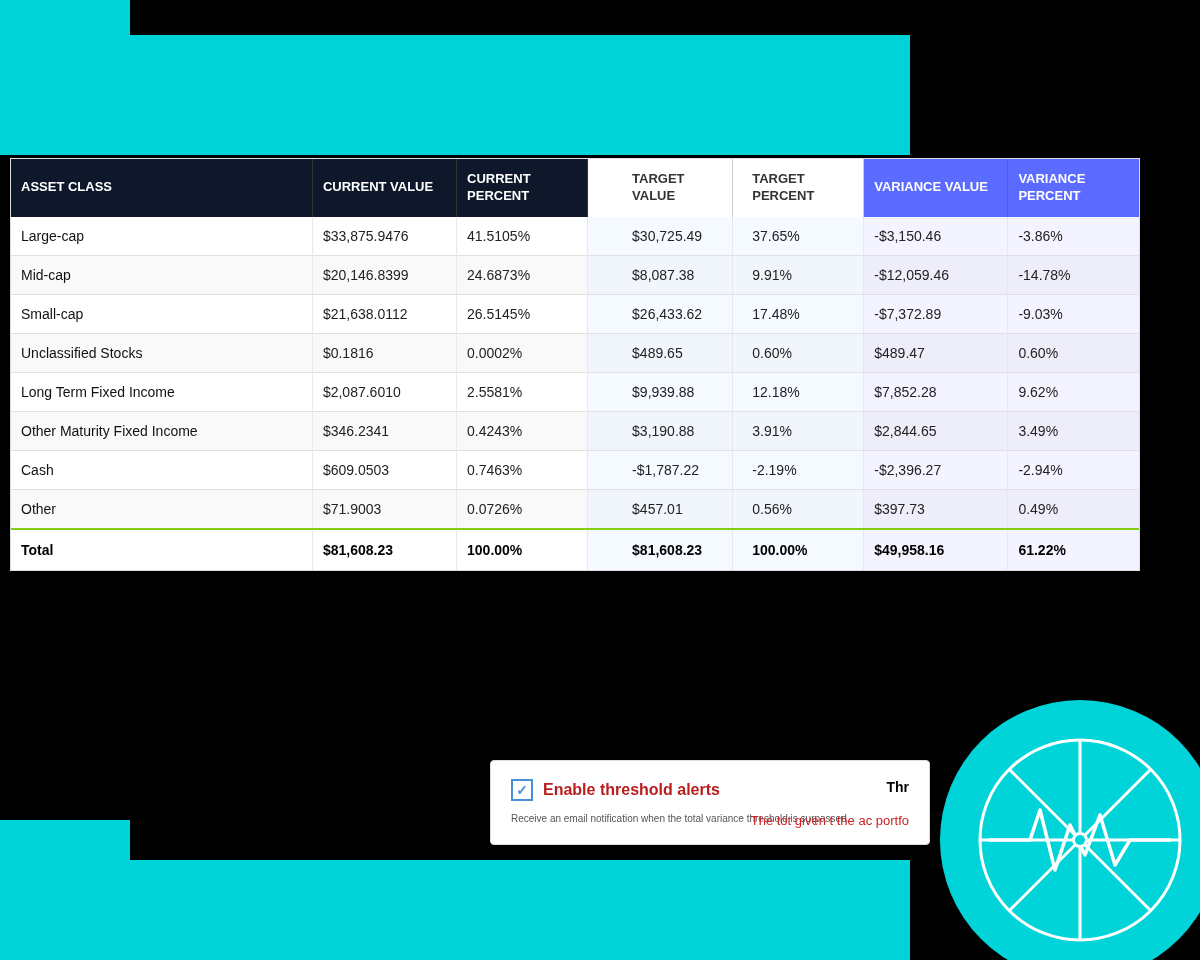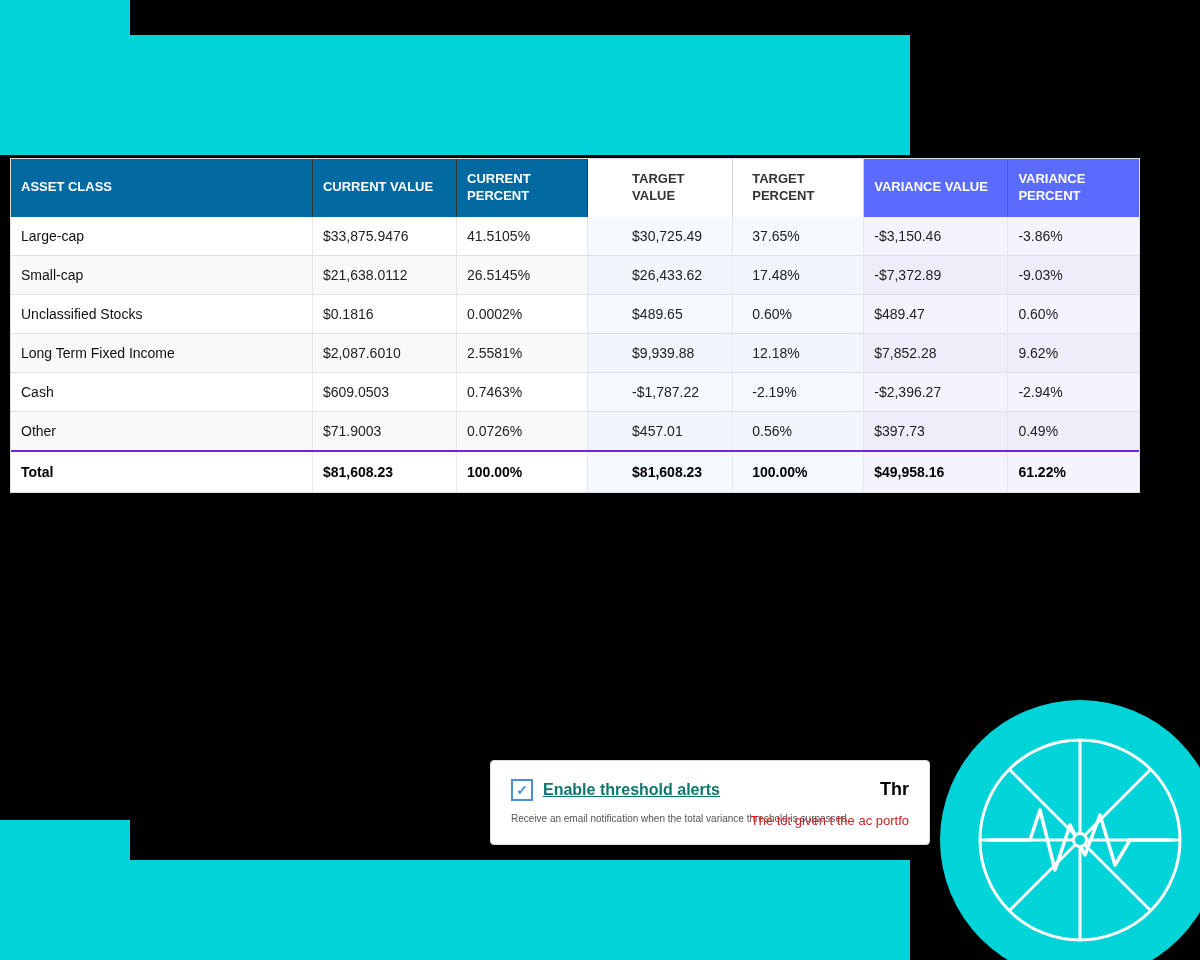--- a/index.html
+++ b/index.html
@@ -63,21 +63,21 @@
       z-index: 10;
       border: 1px solid #ddd;
     }
 
     
     table {
       width: 100%;
       border-collapse: collapse;
     }
     thead tr {
-      background: #0369a1;
+      background: #0f172a;
       color: #fff;
     }
     thead th {
       padding: 12px 10px;
       font-size: 13px;
       font-weight: 700;
       text-transform: uppercase;
       text-align: left;
       line-height: 1.3;
       border-right: 1px solid #333;
@@ -114,21 +114,21 @@
     }
     tbody td:last-child {
       border-right: none;
     }
     tbody td.asset-name {
       font-weight: 400;
       color: #111;
     }
     tfoot tr {
       background: #fff;
-      border-top: 2px solid #6d28d9;
+      border-top: 2px solid #84cc16;
     }
     tfoot td {
       padding: 12px 10px;
       font-size: 14px;
       font-weight: 700;
       border-right: 1px solid #e8e8e8;
     }
     tfoot td:last-child {
       border-right: none;
     }
@@ -183,22 +183,21 @@
     }
     .checkbox-icon::after {
       content: '✓';
       color: #4a90d9;
       font-size: 14px;
       font-weight: 700;
     }
     .threshold-title {
       font-size: 16px;
       font-weight: 600;
-      color: #0f766e;
-      text-decoration: underline;
+      color: #b91c1c;
     }
     .threshold-desc {
       font-size: 10px;
       color: #555;
       line-height: 1.5;
     }
     .threshold-red-text {
       color: #cc2222;
       font-size: 13px;
       line-height: 1.5;
@@ -252,20 +251,29 @@
     <tr>
       <td class="col-asset asset-name">Large-cap</td>
       <td class="col-curval">$33,875.9476</td>
       <td class="col-curpct">41.5105%</td>
       <td class="col-tarval target-bg">$30,725.49</td>
       <td class="col-tarpct target-bg">37.65%</td>
       <td class="col-varval variance-bg">-$3,150.46</td>
       <td class="col-varpct variance-bg">-3.86%</td>
     </tr>
         <tr>
+      <td class="col-asset asset-name">Mid-cap</td>
+      <td class="col-curval">$20,146.8399</td>
+      <td class="col-curpct">24.6873%</td>
+      <td class="col-tarval target-bg">$8,087.38</td>
+      <td class="col-tarpct target-bg">9.91%</td>
+      <td class="col-varval variance-bg">-$12,059.46</td>
+      <td class="col-varpct variance-bg">-14.78%</td>
+    </tr>
+        <tr>
       <td class="col-asset asset-name">Small-cap</td>
       <td class="col-curval">$21,638.0112</td>
       <td class="col-curpct">26.5145%</td>
       <td class="col-tarval target-bg">$26,433.62</td>
       <td class="col-tarpct target-bg">17.48%</td>
       <td class="col-varval variance-bg">-$7,372.89</td>
       <td class="col-varpct variance-bg">-9.03%</td>
     </tr>
         <tr>
       <td class="col-asset asset-name">Unclassified Stocks</td>
@@ -277,20 +285,29 @@
       <td class="col-varpct variance-bg">0.60%</td>
     </tr>
         <tr>
       <td class="col-asset asset-name">Long Term Fixed Income</td>
       <td class="col-curval">$2,087.6010</td>
       <td class="col-curpct">2.5581%</td>
       <td class="col-tarval target-bg">$9,939.88</td>
       <td class="col-tarpct target-bg">12.18%</td>
       <td class="col-varval variance-bg">$7,852.28</td>
       <td class="col-varpct variance-bg">9.62%</td>
+    </tr>
+        <tr>
+      <td class="col-asset asset-name">Other Maturity Fixed Income</td>
+      <td class="col-curval">$346.2341</td>
+      <td class="col-curpct">0.4243%</td>
+      <td class="col-tarval target-bg">$3,190.88</td>
+      <td class="col-tarpct target-bg">3.91%</td>
+      <td class="col-varval variance-bg">$2,844.65</td>
+      <td class="col-varpct variance-bg">3.49%</td>
     </tr>
         <tr>
       <td class="col-asset asset-name">Cash</td>
       <td class="col-curval">$609.0503</td>
       <td class="col-curpct">0.7463%</td>
       <td class="col-tarval target-bg">-$1,787.22</td>
       <td class="col-tarpct target-bg">-2.19%</td>
       <td class="col-varval variance-bg">-$2,396.27</td>
       <td class="col-varpct variance-bg">-2.94%</td>
     </tr>
@@ -317,21 +334,21 @@
     </tfoot>
   </table>
 </div>
 
 <div class="threshold-box">
   <div class="threshold-header">
     <div class="checkbox-icon"></div>
     <span class="threshold-title">Enable threshold alerts</span>
   </div>
   <p class="threshold-desc">Receive an email notification when the total variance threshold is surpassed.</p>
-  <div style="position:absolute; right:20px; top:18px; font-weight:700; font-size:18px;margin-left:44px;">
+  <div style="position:absolute; right:20px; top:18px; font-weight:700; font-size:14px;margin-left:44px;">
     <span>Thr</span>
   </div>
   <div style="position:absolute; right:20px; top:50px;">
     <p class="threshold-red-text">The tot given t the ac portfo</p>
   </div>
 </div>
 
 <div class="logo-circle">
   <svg viewBox="0 0 220 220" xmlns="http://www.w3.org/2000/svg">
 

